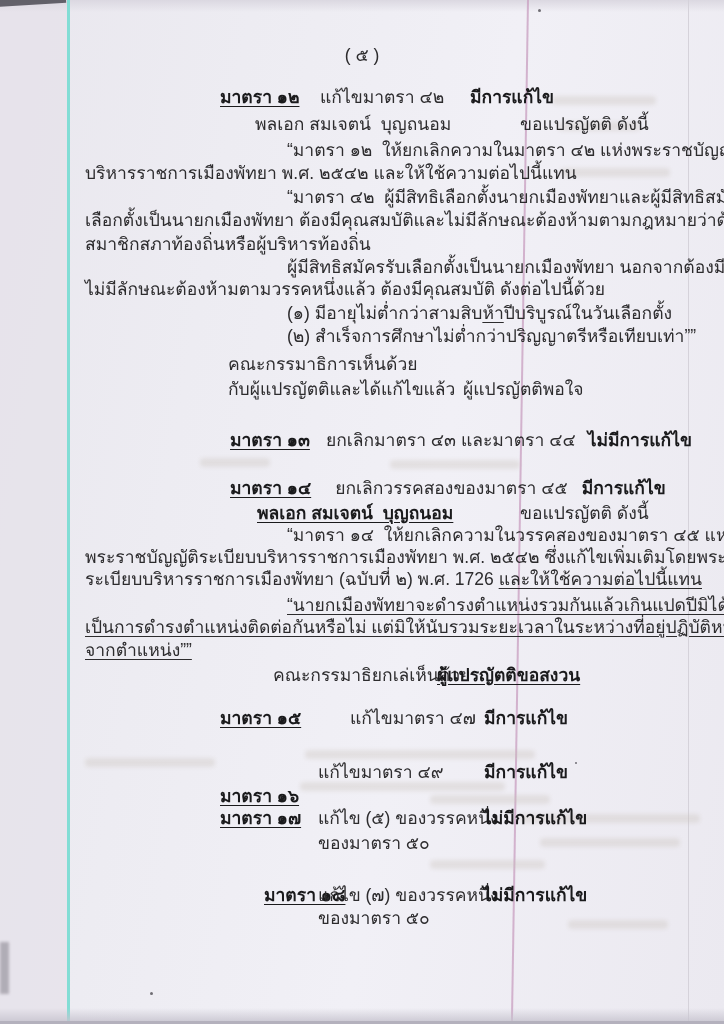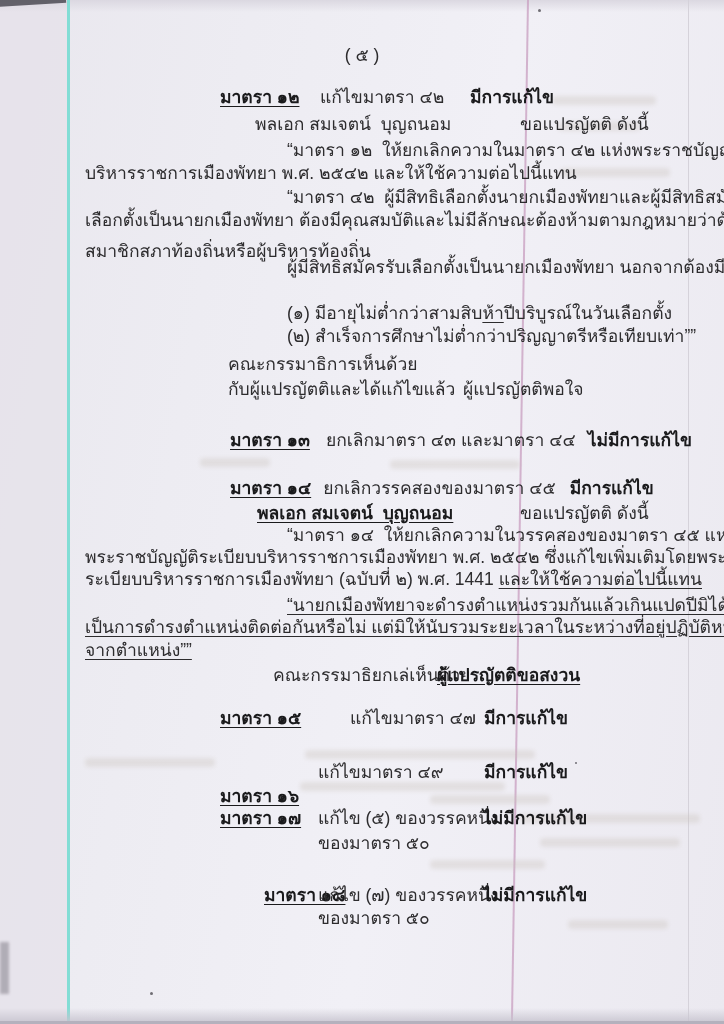--- a/index.html
+++ b/index.html
@@ -61,36 +61,37 @@
 
   <div class="ln art" style="left:220px;top:86px;">มาตรา ๑๒</div>
   <div class="ln" style="left:320px;top:86px;">แก้ไขมาตรา ๔๒</div>
   <div class="ln b" style="left:470px;top:86px;">มีการแก้ไข</div>
   <div class="ln" style="left:255px;top:113px;">พลเอก สมเจตน์  บุญถนอม</div>
   <div class="ln" style="left:520px;top:113px;">ขอแปรญัตติ ดังนี้</div>
   <div class="ln" style="left:287px;top:139px;">“มาตรา ๑๒  ให้ยกเลิกความในมาตรา ๔๒ แห่งพระราชบัญญัติระเบียบ</div>
   <div class="ln" style="left:85px;top:162px;">บริหารราชการเมืองพัทยา พ.ศ. ๒๕๔๒ และให้ใช้ความต่อไปนี้แทน</div>
   <div class="ln" style="left:287px;top:186px;">“มาตรา ๔๒  ผู้มีสิทธิเลือกตั้งนายกเมืองพัทยาและผู้มีสิทธิสมัครรับ</div>
   <div class="ln" style="left:85px;top:209px;">เลือกตั้งเป็นนายกเมืองพัทยา ต้องมีคุณสมบัติและไม่มีลักษณะต้องห้ามตามกฎหมายว่าด้วยการเลือกตั้ง</div>
-  <div class="ln" style="left:85px;top:240px;">สมาชิกสภาท้องถิ่นหรือผู้บริหารท้องถิ่น</div>
+  <div class="ln" style="left:85px;top:233px;">สมาชิกสภาท้องถิ่นหรือผู้บริหารท้องถิ่น</div>
   <div class="ln" style="left:287px;top:256px;">ผู้มีสิทธิสมัครรับเลือกตั้งเป็นนายกเมืองพัทยา นอกจากต้องมีคุณสมบัติและ</div>
+  <div class="ln" style="left:85px;top:278px;">ไม่มีลักษณะต้องห้ามตามวรรคหนึ่งแล้ว ต้องมีคุณสมบัติ ดังต่อไปนี้ด้วย</div>
   <div class="ln" style="left:287px;top:302px;"><span>(๑) มีอายุไม่ต่ำกว่าสามสิบ</span><span class="u">ห้า</span><span>ปีบริบูรณ์ในวันเลือกตั้ง</span></div>
   <div class="ln" style="left:287px;top:325px;">(๒) สำเร็จการศึกษาไม่ต่ำกว่าปริญญาตรีหรือเทียบเท่า””</div>
   <div class="ln" style="left:228px;top:353px;">คณะกรรมาธิการเห็นด้วย</div>
   <div class="ln" style="left:228px;top:378px;">กับผู้แปรญัตติและได้แก้ไขแล้ว</div>
   <div class="ln" style="left:463px;top:378px;text-align:center;">ผู้แปรญัตติพอใจ</div>
 
   <div class="ln" style="left:230px;top:429px;"><span class="art">มาตรา ๑๓</span><span style="margin-left:16px;">ยกเลิกมาตรา ๔๓ และมาตรา ๔๔</span><span class="b" style="margin-left:12px;">ไม่มีการแก้ไข</span></div>
 
-  <div class="ln" style="left:230px;top:477px;"><span class="art">มาตรา ๑๔</span><span style="margin-left:12px;">ยกเลิกวรรคสองของมาตรา ๔๕</span><span class="b" style="margin-left:14px;">มีการแก้ไข</span></div>
+  <div class="ln" style="left:230px;top:477px;"><span class="art">มาตรา ๑๔</span><span style="margin-left:24px;">ยกเลิกวรรคสองของมาตรา ๔๕</span><span class="b" style="margin-left:14px;">มีการแก้ไข</span></div>
   <div class="ln art" style="left:257px;top:502px;">พลเอก สมเจตน์  บุญถนอม</div>
   <div class="ln" style="left:520px;top:502px;">ขอแปรญัตติ ดังนี้</div>
   <div class="ln" style="left:287px;top:524px;">“มาตรา ๑๔  ให้ยกเลิกความในวรรคสองของมาตรา ๔๕ แห่ง</div>
   <div class="ln" style="left:85px;top:546px;">พระราชบัญญัติระเบียบบริหารราชการเมืองพัทยา พ.ศ. ๒๕๔๒ ซึ่งแก้ไขเพิ่มเติมโดยพระราชบัญญัติ</div>
-  <div class="ln" style="left:85px;top:568px;"><span>ระเบียบบริหารราชการเมืองพัทยา (ฉบับที่ ๒) พ.ศ. 1441 </span><span class="u">และให้ใช้ความต่อไปนี้แทน</span></div>
+  <div class="ln" style="left:85px;top:568px;"><span>ระเบียบบริหารราชการเมืองพัทยา (ฉบับที่ ๒) พ.ศ. 1726 </span><span class="u">และให้ใช้ความต่อไปนี้แทน</span></div>
   <div class="ln u" style="left:287px;top:594px;">“นายกเมืองพัทยาจะดำรงตำแหน่งรวมกันแล้วเกินแปดปีมิได้ ทั้งนี้ไม่ว่าจะ</div>
   <div class="ln u" style="left:85px;top:616px;">เป็นการดำรงตำแหน่งติดต่อกันหรือไม่ แต่มิให้นับรวมระยะเวลาในระหว่างที่อยู่ปฏิบัติหน้าที่ต่อไปหลังพ้น</div>
   <div class="ln u" style="left:85px;top:639px;">จากตำแหน่ง””</div>
   <div class="ln" style="left:273px;top:664px;">คณะกรรมาธิยกเล่เห็นด้วย</div>
   <div class="ln art" style="left:437px;top:664px;">ผู้แปรญัตติขอสงวน</div>
 
   <div class="ln art" style="left:220px;top:707px;">มาตรา ๑๕</div>
   <div class="ln" style="left:318px;top:707px;margin-left:32px;">แก้ไขมาตรา ๔๗</div>
   <div class="ln b" style="left:484px;top:707px;">มีการแก้ไข</div>
 

